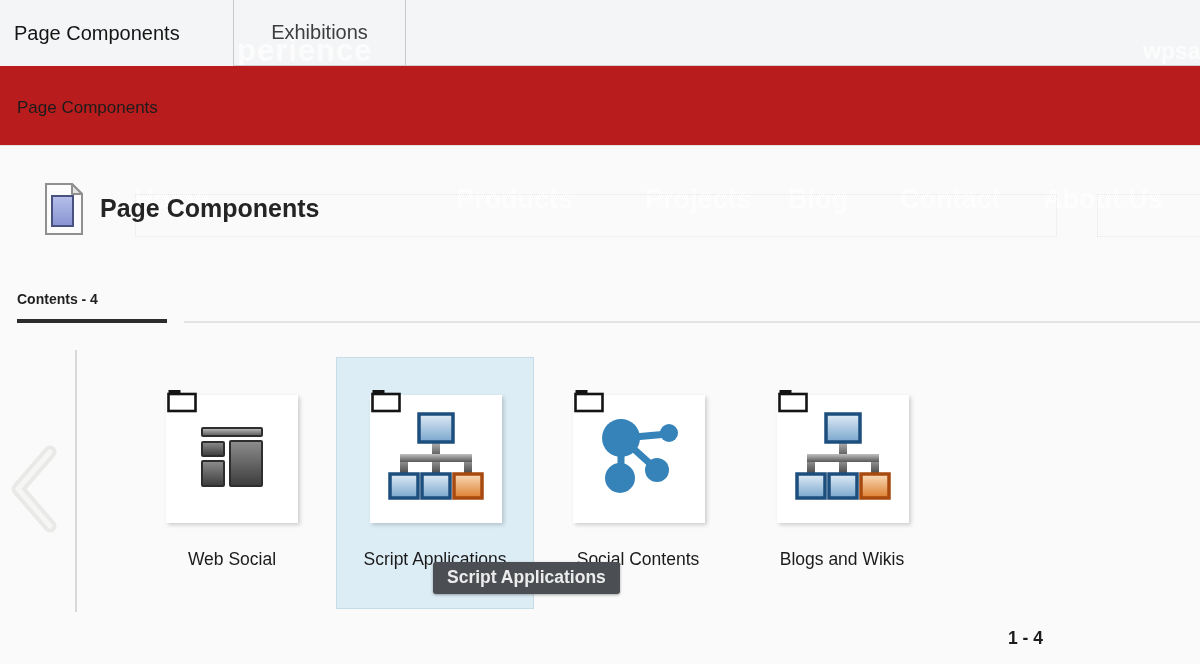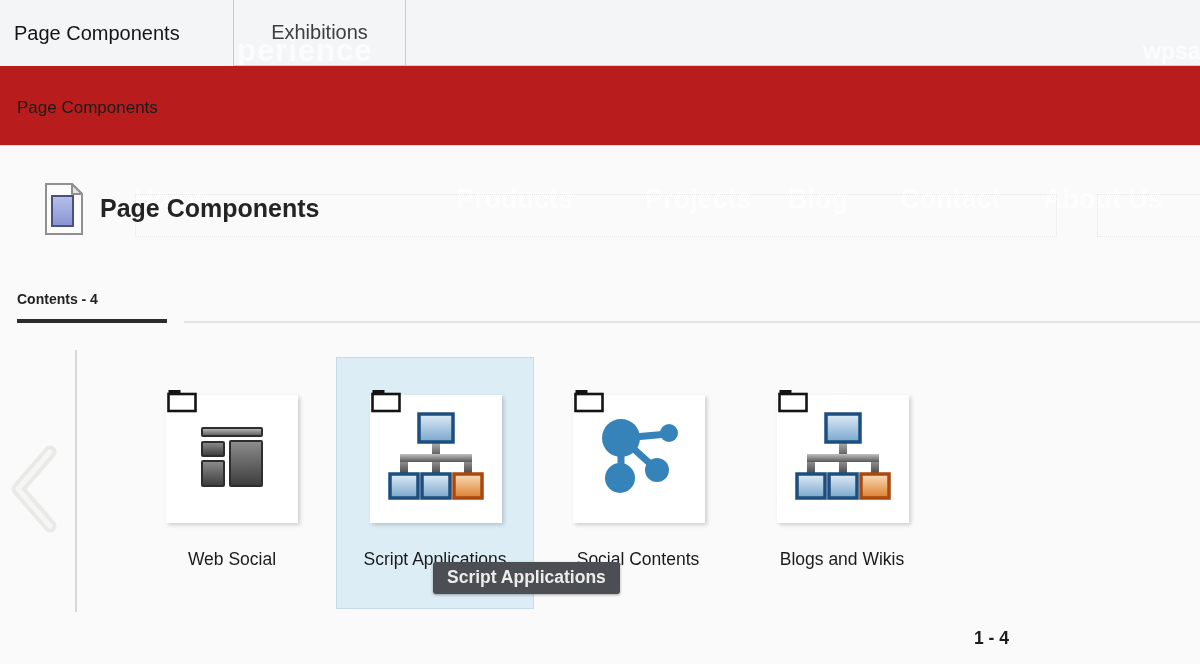--- a/index.html
+++ b/index.html
@@ -44,21 +44,21 @@
   .tile{position:absolute;top:395px;width:132px;height:128px;background:#ffffff;box-shadow:2px 2px 4px rgba(0,0,0,0.18);}
   .tile-1{left:166px;} .tile-2{left:370px;} .tile-3{left:573px;} .tile-4{left:777px;}
   .folder-badge{position:absolute;left:1px;top:-7px;width:30px;height:25px;}
   .tile-icon{position:absolute;left:18px;top:13px;width:96px;height:96px;}
 
   .tile-label{position:absolute;top:549px;width:220px;text-align:center;font-size:17.5px;color:#1b1b1b;}
   .lbl-1{left:122px;} .lbl-2{left:325px;} .lbl-3{left:528px;} .lbl-4{left:732px;}
 
   .tooltip{position:absolute;left:433px;top:562px;background:#4b4f54;color:#ececec;font-size:17.5px;font-weight:bold;padding:5px 14px 6px 14px;border-radius:3px;box-shadow:0 1px 3px rgba(0,0,0,0.35);white-space:nowrap;}
 
-  .pagination{position:absolute;left:974px;top:628px;font-size:17.5px;font-weight:bold;color:#1d1d1d;}
+  .pagination{position:absolute;left:1008px;top:628px;font-size:17.5px;font-weight:bold;color:#1d1d1d;}
 </style>
 </head>
 <body>
 
 <div class="screen">
 
   <div class="tabstrip">
     <span class="ghost ghost-hero">perience</span>
     <span class="ghost ghost-brand">wpsa</span>
     <div class="tab-active">

